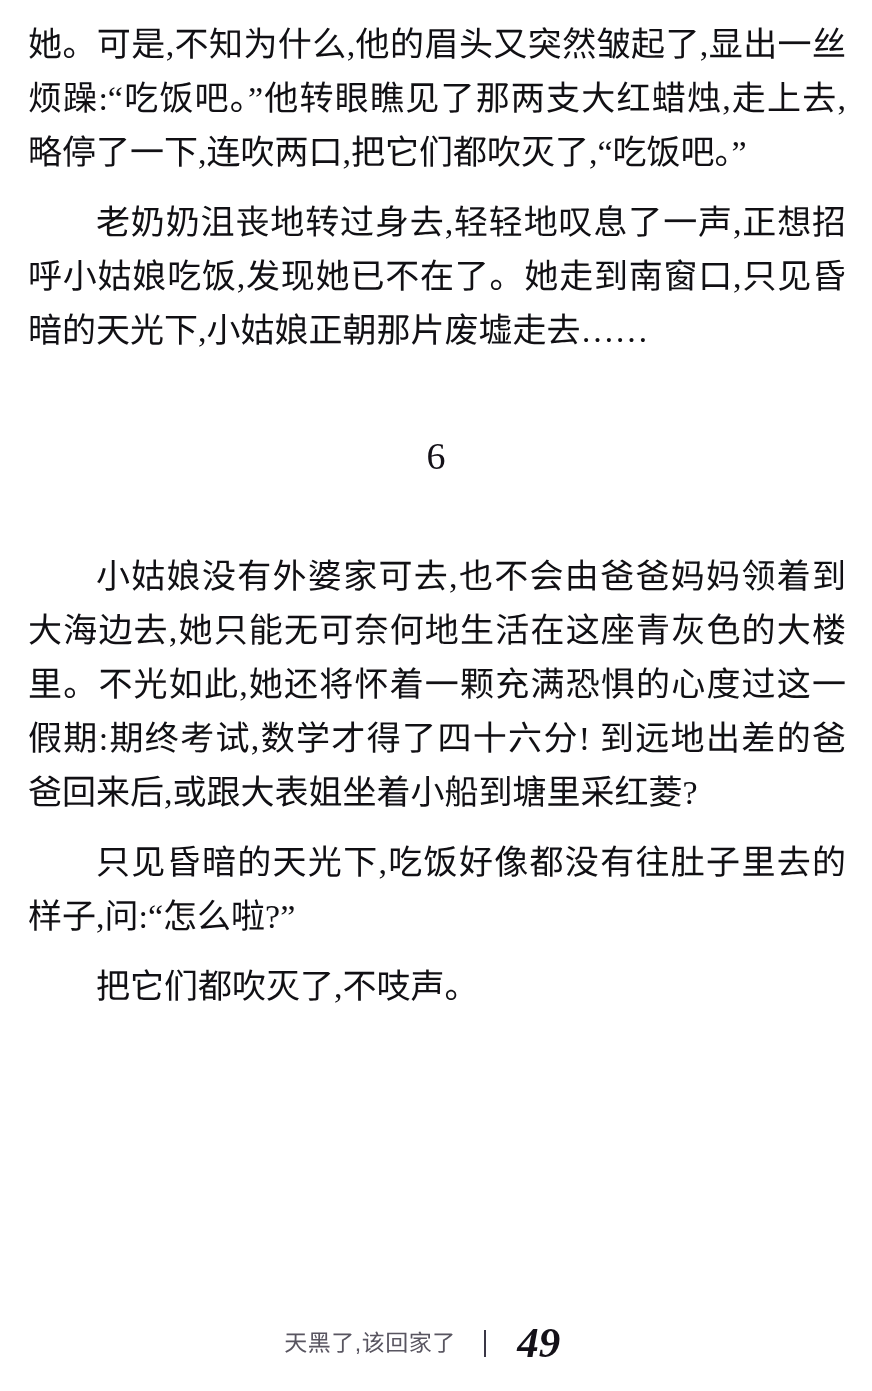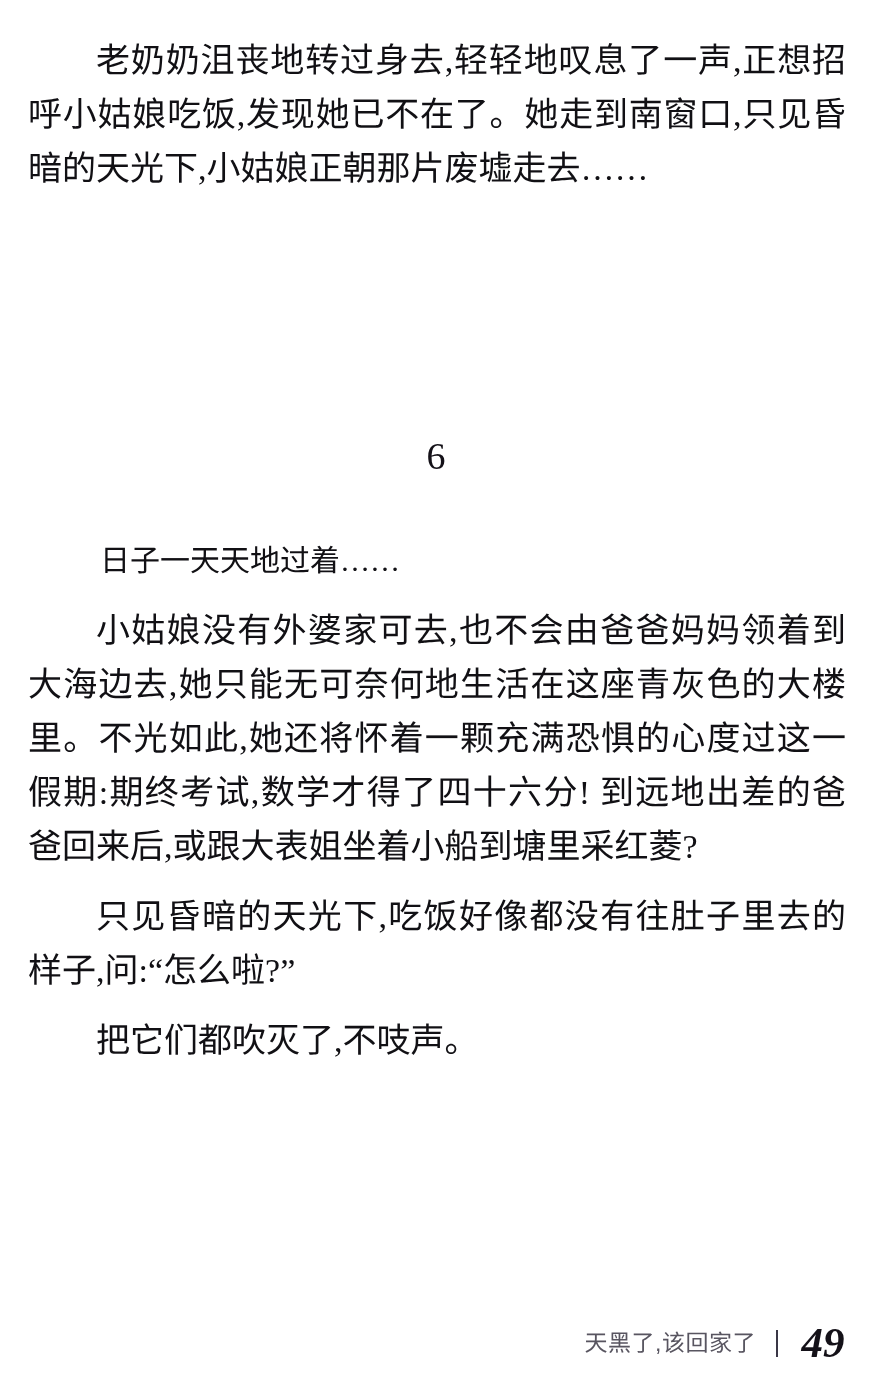--- a/index.html
+++ b/index.html
@@ -85,23 +85,24 @@
 
   
   .footer {
     position: absolute;
     left: 0;
     bottom: 22px;
     width: 872px;
     height: 52px;
     display: flex;
     align-items: center;
-    justify-content: flex-end;
+    justify-content: center;
     padding-right: 26px;
     box-sizing: border-box;
+    gap: 8px;
   }
 
   .footer-title {
     font-family: "Liberation Sans", "DejaVu Sans", sans-serif;
     font-size: 23px;
     line-height: 30px;
     color: #585560;
     letter-spacing: 0.5px;
     white-space: nowrap;
   }
@@ -128,30 +129,30 @@
 </style>
 </head>
 <body>
 
 <div class="page">
 
   <div class="text-column">
 
     <div class="spacer-top"></div>
 
+    <p class="para continuation">她。可是,不知为什么,他的眉头又突然皱起了,显出一丝烦躁:“吃饭吧。”他转眼瞧见了那两支大红蜡烛,走上去,略停了一下,连吹两口,把它们都吹灭了,“吃饭吧。”</p>
 
     <p class="para indent">老奶奶沮丧地转过身去,轻轻地叹息了一声,正想招呼小姑娘吃饭,发现她已不在了。她走到南窗口,只见昏暗的天光下,小姑娘正朝那片废墟走去……</p>
 
   </div>
 
   <div class="section-number">6</div>
 
   <div class="text-column" style="top:534px;">
 
-    <p class="para small">日子一天天地过着……</p>
 
 
     <p class="para indent">小姑娘没有外婆家可去,也不会由爸爸妈妈领着到大海边去,她只能无可奈何地生活在这座青灰色的大楼里。不光如此,她还将怀着一颗充满恐惧的心度过这一假期:期终考试,数学才得了四十六分! 到远地出差的爸爸回来后,或跟大表姐坐着小船到塘里采红菱?</p>
 
     <p class="para indent">只见昏暗的天光下,吃饭好像都没有往肚子里去的样子,问:“怎么啦?”</p>
 
     <p class="para indent">把它们都吹灭了,不吱声。</p>
 
   </div>
 

